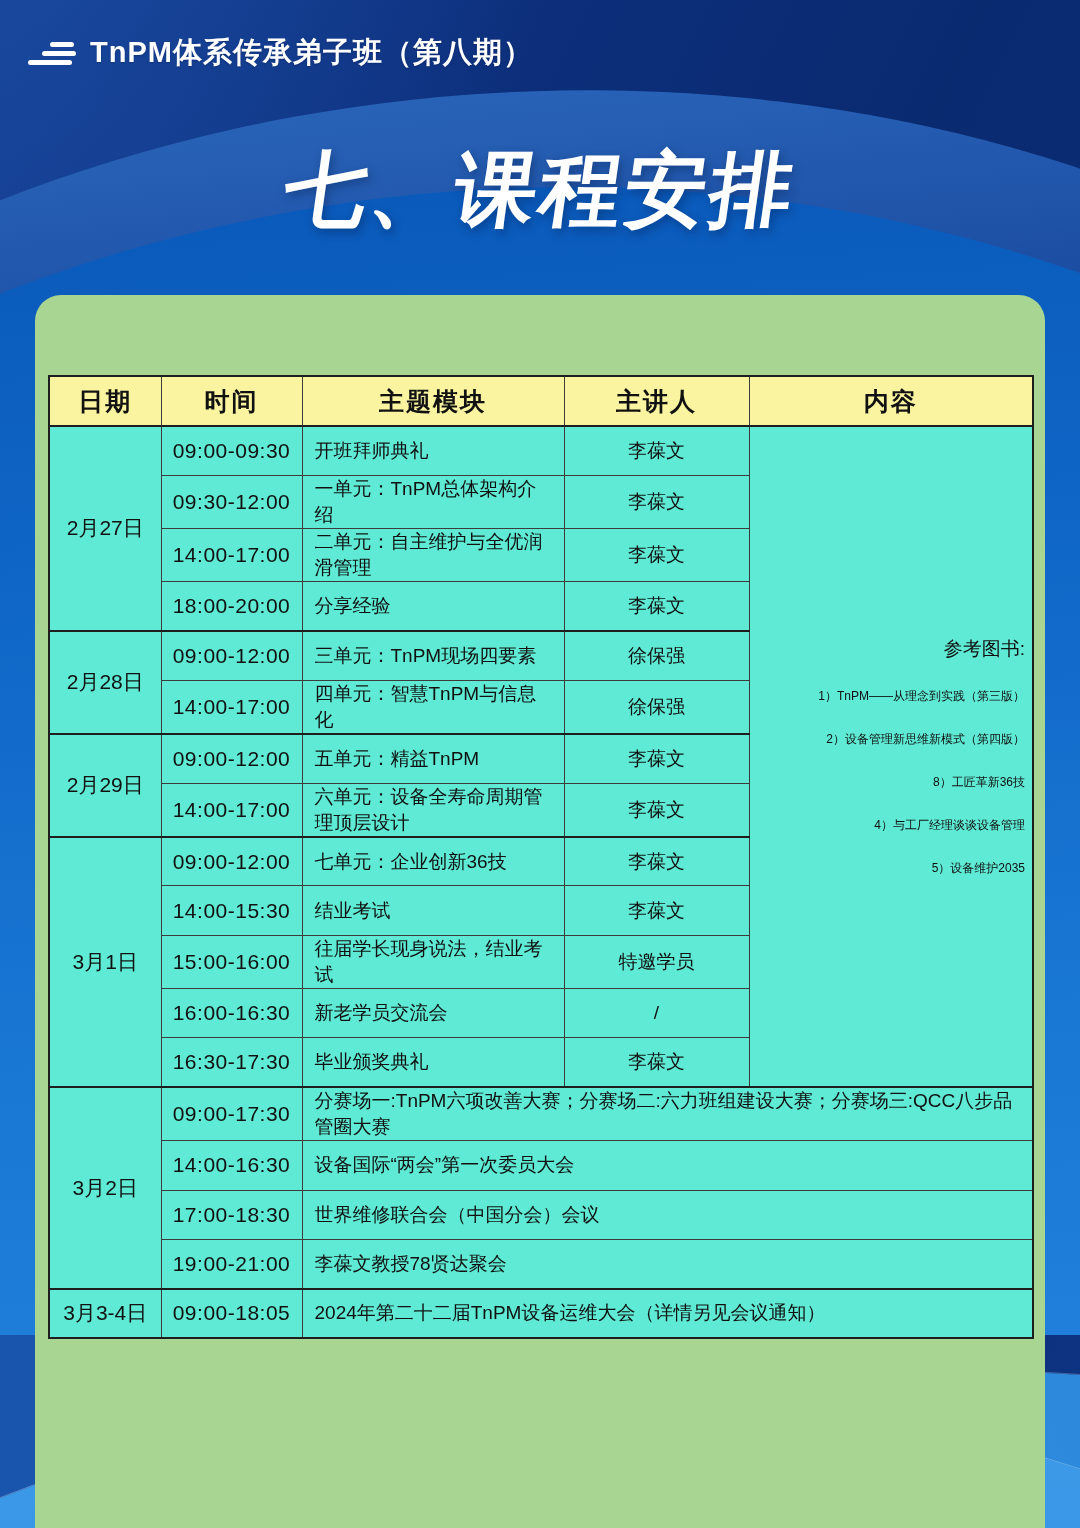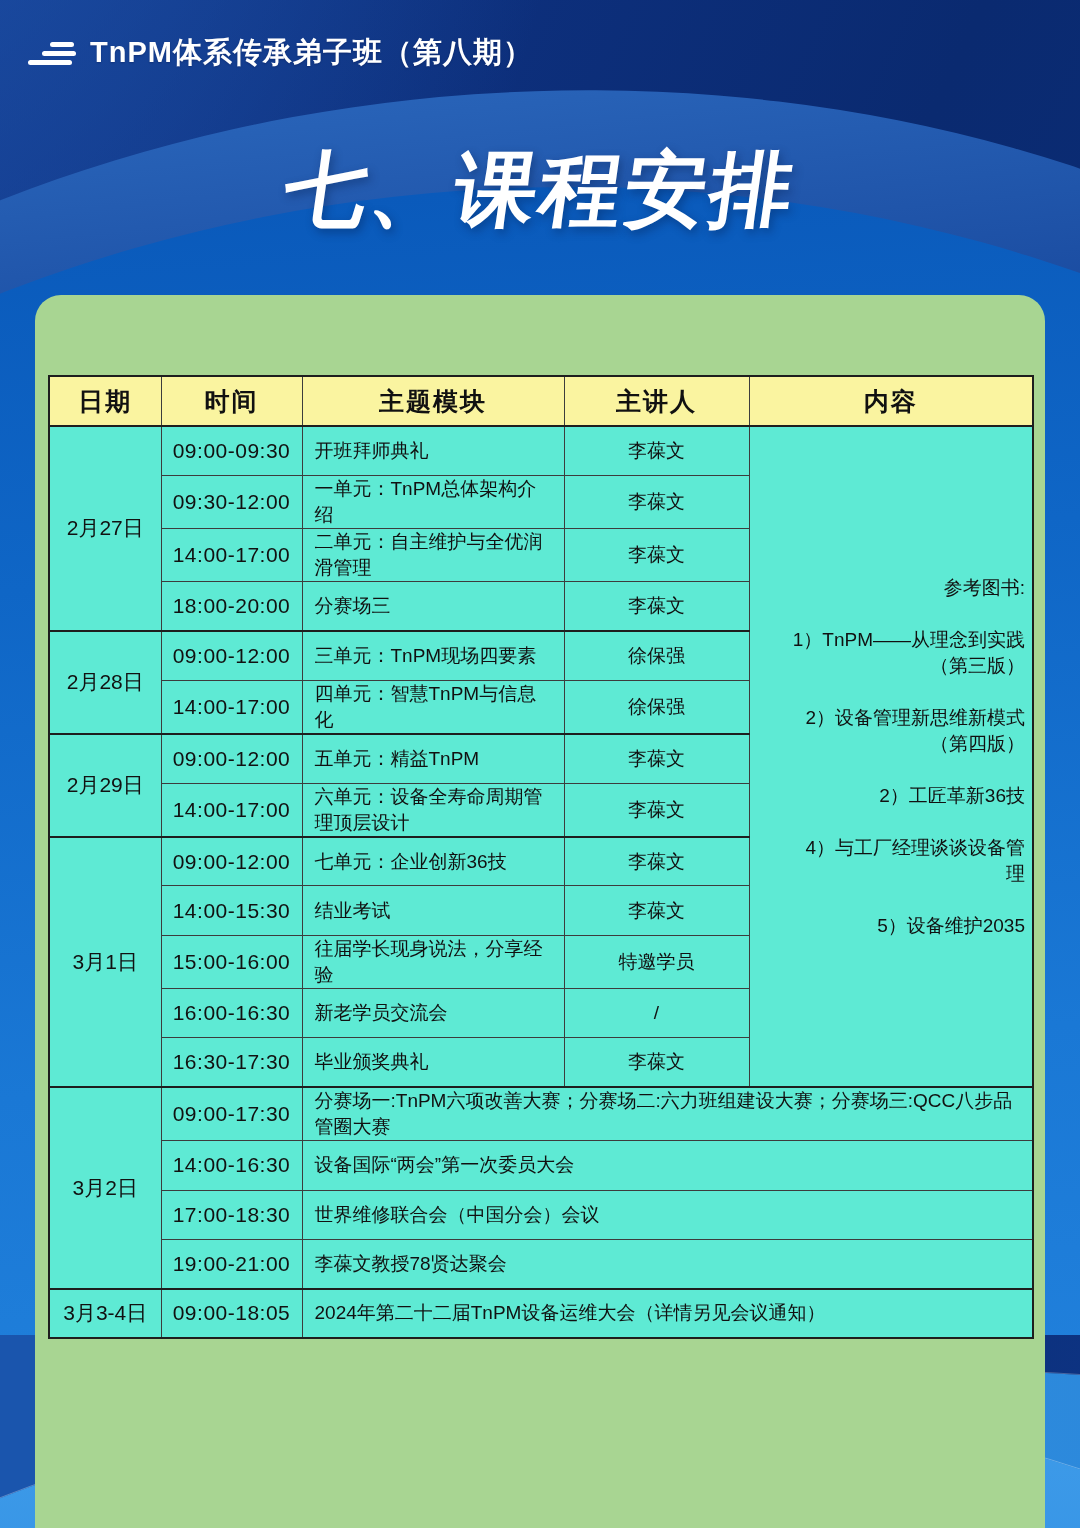--- a/index.html
+++ b/index.html
@@ -81,21 +81,21 @@
   }
   .sched td{background:#5eead4;}
   .sched tr.gs td{border-top:2px solid #1e1e1e;}
   td.date{font-size:21px;}
   td.time{font-size:21px;letter-spacing:.5px;}
   td.topic{font-size:19px;text-align:left;padding:0 12px;}
   td.speaker{font-size:19px;}
   td.content{vertical-align:middle;}
   .ref{text-align:right;padding:0 6px 0 14px;}
   .ref-heading{font-size:19px;}
-  .ref-item{font-size:19px;margin-top:26px;margin-left:24px;}
+  .ref-item{font-size:12px;margin-top:26px;margin-left:24px;}
 </style>
 </head>
 <body>
 
 <div class="page">
 
   <div class="bg arc-mid"></div>
   <div class="bg arc-bright"></div>
 
   <div class="bottom-zone">
@@ -138,39 +138,39 @@
         <tr class="gs">
           <td class="date" rowspan="4">2月27日</td>
           <td class="time">09:00-09:30</td>
           <td class="topic">开班拜师典礼</td>
           <td class="speaker">李葆文</td>
           <td class="content" rowspan="13">
             <div class="ref">
               <div class="ref-heading">参考图书:</div>
               <div class="ref-item">1）TnPM——从理念到实践（第三版）</div>
               <div class="ref-item">2）设备管理新思维新模式（第四版）</div>
-              <div class="ref-item">2）工匠革新36技</div>
+              <div class="ref-item">8）工匠革新36技</div>
               <div class="ref-item">4）与工厂经理谈谈设备管理</div>
               <div class="ref-item">5）设备维护2035</div>
             </div>
           </td>
         </tr>
         <tr>
           <td class="time">09:30-12:00</td>
           <td class="topic">一单元：TnPM总体架构介绍</td>
           <td class="speaker">李葆文</td>
         </tr>
         <tr>
           <td class="time">14:00-17:00</td>
           <td class="topic">二单元：自主维护与全优润滑管理</td>
           <td class="speaker">李葆文</td>
         </tr>
         <tr>
           <td class="time">18:00-20:00</td>
-          <td class="topic">分赛场三</td>
+          <td class="topic">分享经验</td>
           <td class="speaker">李葆文</td>
         </tr>
 
         <tr class="gs">
           <td class="date" rowspan="2">2月28日</td>
           <td class="time">09:00-12:00</td>
           <td class="topic">三单元：TnPM现场四要素</td>
           <td class="speaker">徐保强</td>
         </tr>
         <tr>
@@ -197,21 +197,21 @@
           <td class="topic">七单元：企业创新36技</td>
           <td class="speaker">李葆文</td>
         </tr>
         <tr>
           <td class="time">14:00-15:30</td>
           <td class="topic">结业考试</td>
           <td class="speaker">李葆文</td>
         </tr>
         <tr>
           <td class="time">15:00-16:00</td>
-          <td class="topic">往届学长现身说法，分享经验</td>
+          <td class="topic">往届学长现身说法，结业考试</td>
           <td class="speaker">特邀学员</td>
         </tr>
         <tr>
           <td class="time">16:00-16:30</td>
           <td class="topic">新老学员交流会</td>
           <td class="speaker">/</td>
         </tr>
         <tr>
           <td class="time">16:30-17:30</td>
           <td class="topic">毕业颁奖典礼</td>

